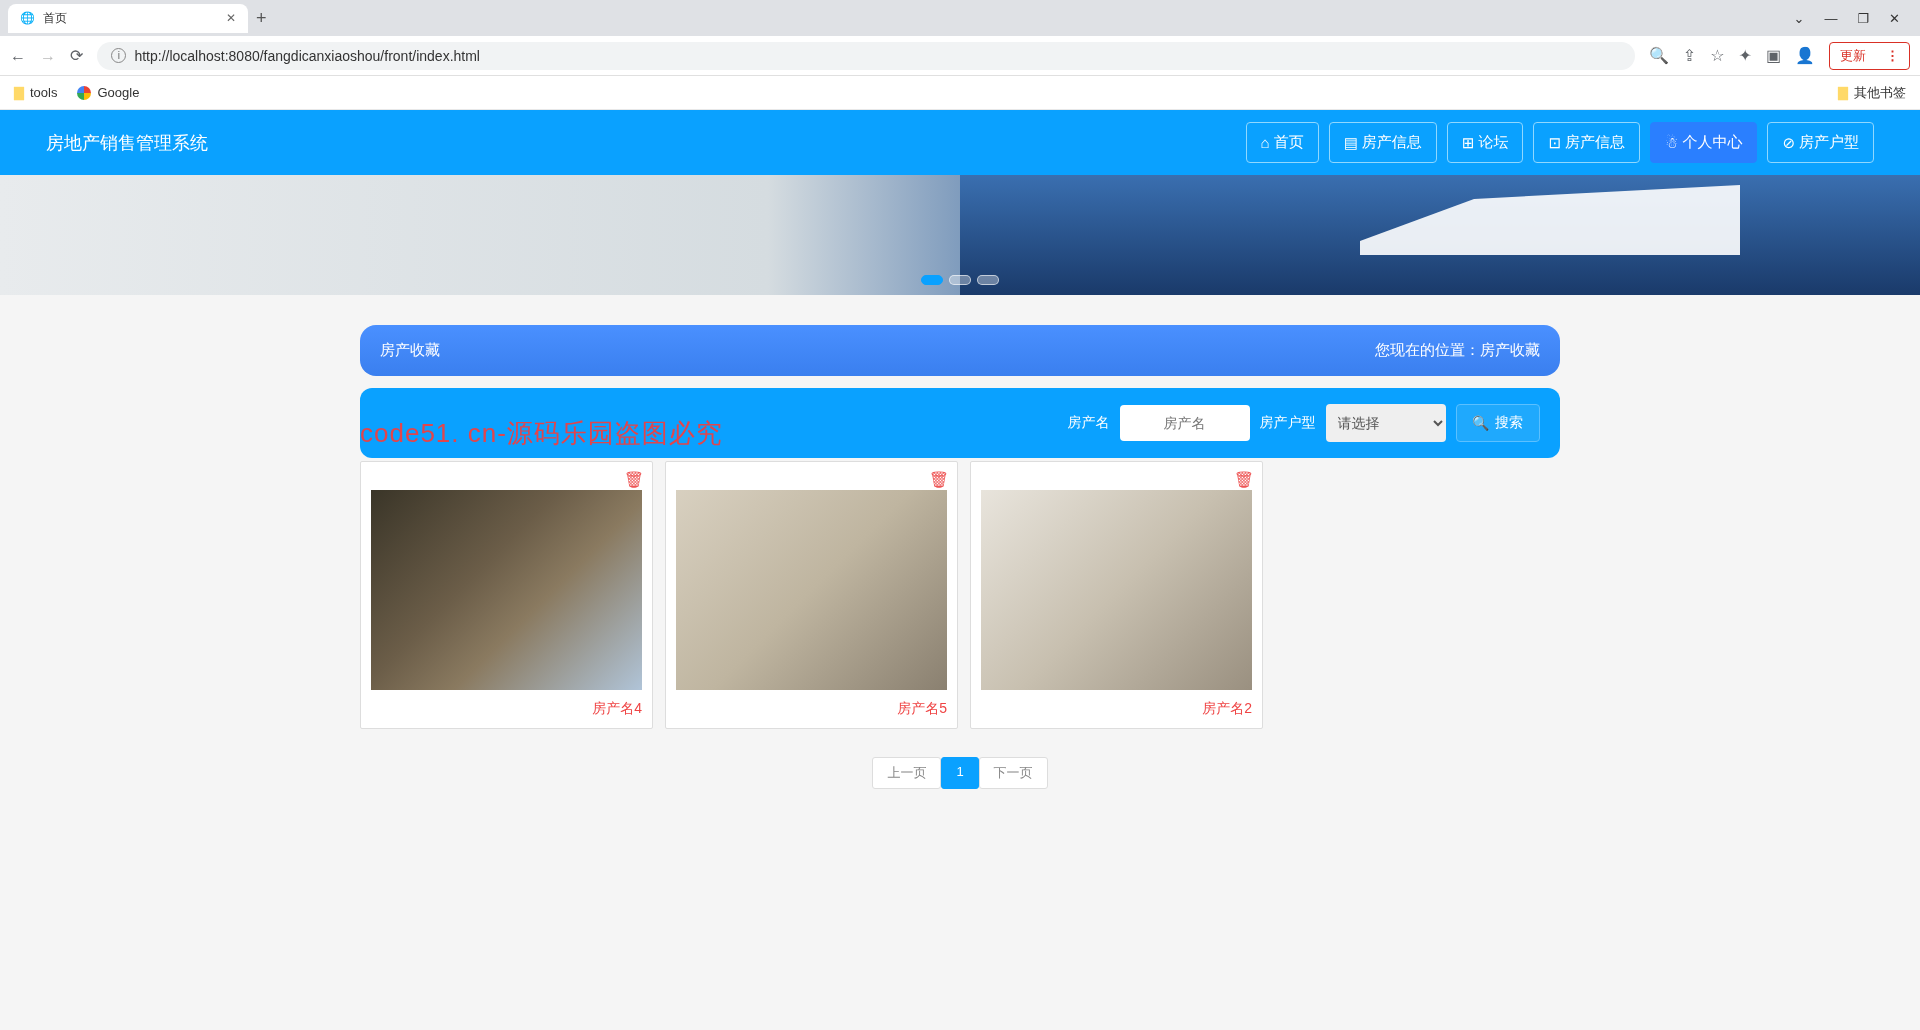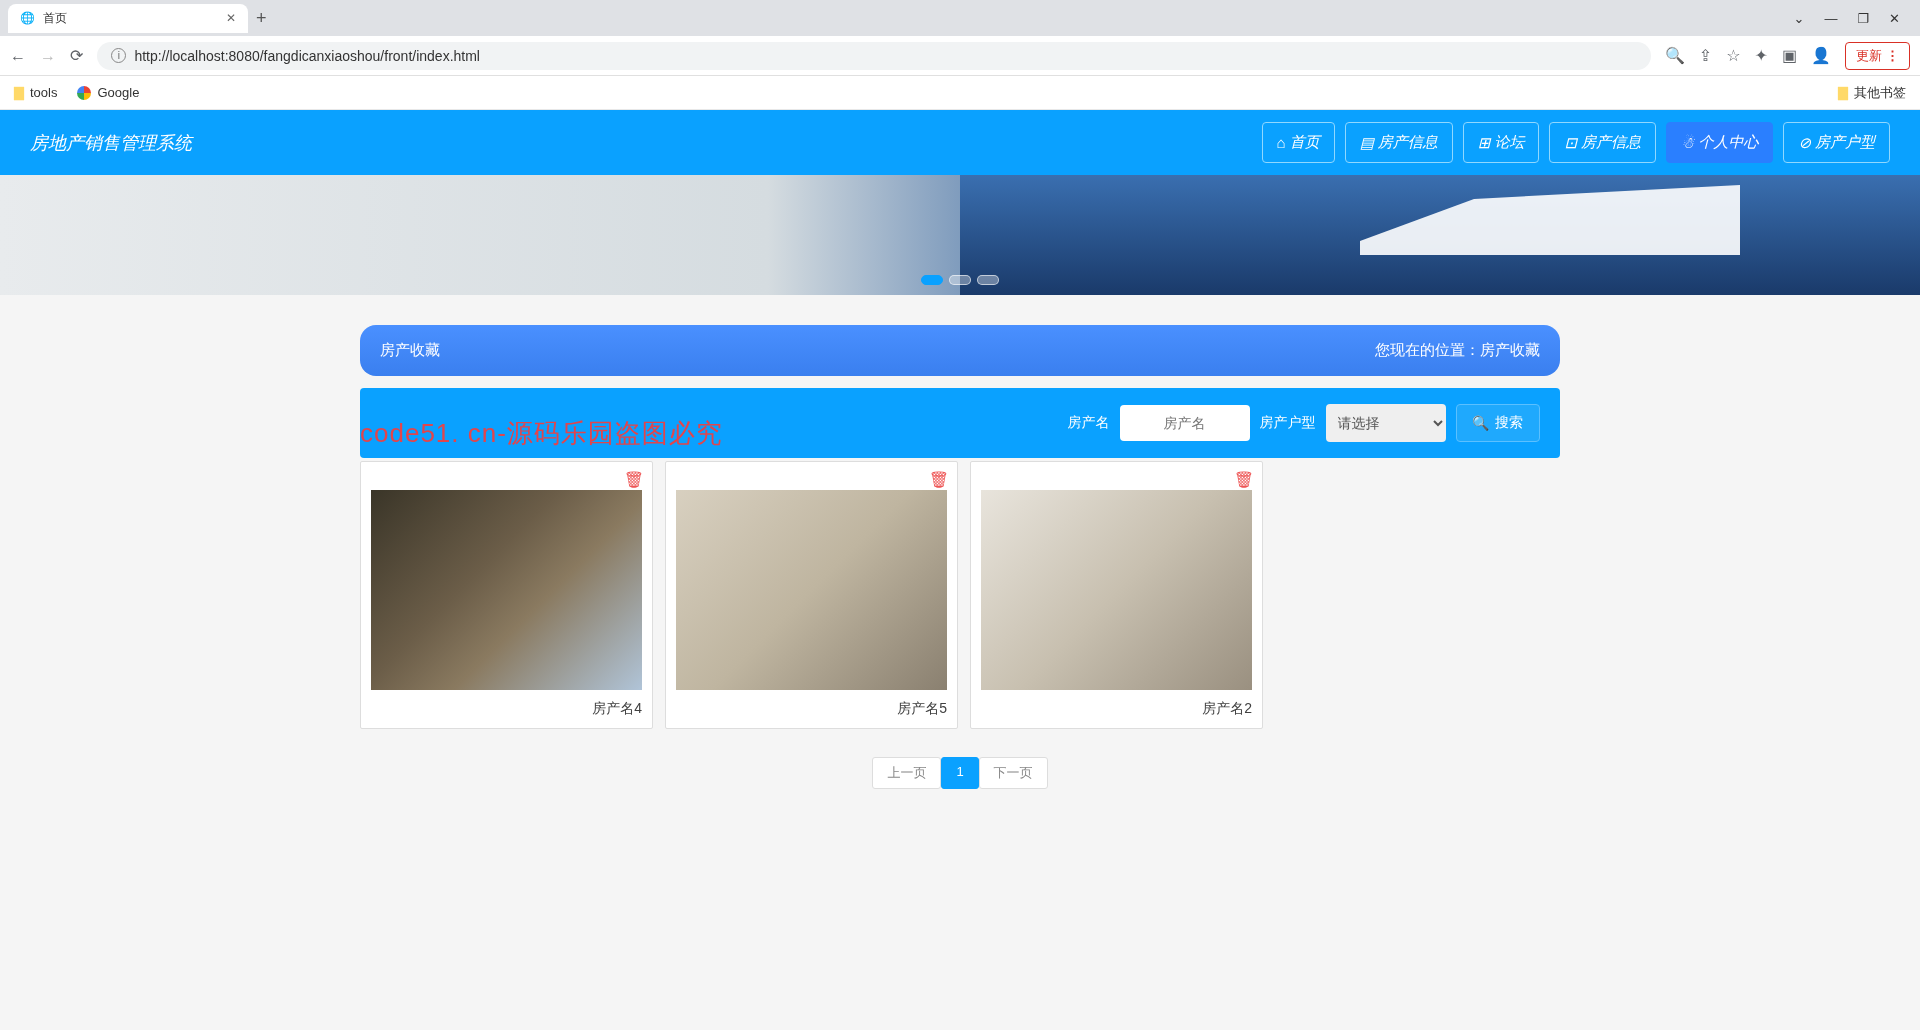--- a/index.html
+++ b/index.html
@@ -14,62 +14,62 @@
 .new-tab { margin-left: 8px; color: #555; font-size: 18px; cursor: pointer; }
 .win-controls { margin-left: auto; display: flex; gap: 20px; padding-right: 12px; color: #333; }
 .win-controls span { cursor: pointer; font-size: 13px; }
 
 .addr-bar { display: flex; align-items: center; height: 40px; padding: 0 10px; gap: 14px; background: #fff; border-bottom: 1px solid #e0e0e0; }
 .addr-bar .nav-ico { color: #606368; font-size: 16px; cursor: pointer; }
 .addr-bar .nav-ico.disabled { color: #bbb; }
 .url-box { flex: 1; display: flex; align-items: center; gap: 8px; background: #f1f3f4; border-radius: 20px; padding: 6px 14px; font-size: 14px; color: #333; }
 .url-box .info { border: 1px solid #888; border-radius: 50%; width: 15px; height: 15px; display: inline-flex; align-items: center; justify-content: center; font-size: 10px; color: #666; }
 .addr-right { display: flex; align-items: center; gap: 14px; color: #5f6368; }
-.update-btn { border: 1px solid #d93025; color: #d93025; border-radius: 4px; padding: 4px 10px; font-size: 13px; display: flex; align-items: center; gap: 4px; }
+.update-btn { border: 1px solid #d93025; color: #d93025; border-radius: 4px; padding: 4px 10px; font-size: 13px; display: flex; align-items: center; gap: 20px; }
 .update-btn .dots { font-weight: bold; }
 
 .bookmarks { display: flex; align-items: center; height: 34px; padding: 0 14px; gap: 20px; font-size: 13px; background: #fff; border-bottom: 1px solid #e8e8e8; }
 .bm { display: flex; align-items: center; gap: 6px; color: #333; cursor: pointer; }
 .bm .folder { color: #ffd968; }
 .bm.right { margin-left: auto; }
 .gicon { width: 14px; height: 14px; background: conic-gradient(#ea4335 0 90deg,#fbbc05 90deg 180deg,#34a853 180deg 270deg,#4285f4 270deg 360deg); border-radius: 50%; }
 
 
-.navbar { background: #0aa1ff; display: flex; align-items: center; padding: 12px 30px; color: #fff; font-style: italic; }
+.navbar { background: #0aa1ff; display: flex; align-items: center; padding: 12px 46px; color: #fff; }
 .brand { font-size: 18px; font-weight: 500; }
 .nav-links { margin-left: auto; display: flex; gap: 10px; }
 .nav-btn { border: 1px solid #90d8ff; background: #0aa1ff; color: #fff; padding: 10px 14px; font-size: 15px; border-radius: 4px; cursor: pointer; display: flex; align-items: center; gap: 4px; }
 .nav-btn.active { background: #2a7fff; border-color: #2a7fff; }
 
 .banner { height: 120px; background: linear-gradient(to right, #e8ebed 0%, #d5dce0 40%, #2a5c9a 60%, #1a4a8a 100%); position: relative; overflow: hidden; }
 .banner::before { content: ""; position: absolute; right: 0; top: 0; width: 50%; height: 100%; background: linear-gradient(to bottom, #3a6fb0 0%, #1a3a6a 100%); }
 .banner::after { content: ""; position: absolute; right: 180px; top: 10px; width: 380px; height: 70px; background: #fff; clip-path: polygon(0 80%, 30% 20%, 100% 0, 100% 100%, 0 100%); opacity: 0.9; }
 .dots-ind { position: absolute; bottom: 10px; left: 50%; transform: translateX(-50%); display: flex; gap: 6px; z-index: 2; }
 .dot { width: 22px; height: 10px; border-radius: 5px; background: rgba(255,255,255,0.35); border: 1px solid rgba(255,255,255,0.6); }
 .dot.on { background: #0aa1ff; border-color: #0aa1ff; }
 
 .container { width: 1200px; margin: 30px auto 0; }
 .crumb { background: linear-gradient(#4a90ff, #3a7fef); color: #fff; border-radius: 16px; padding: 16px 20px; display: flex; font-size: 15px; }
 .crumb .loc { margin-left: auto; }
 
-.search-bar { background: #0aa1ff; border-radius: 4px; margin-top: 12px; padding: 16px 20px; display: flex; align-items: center; justify-content: flex-end; gap: 10px; color: #fff; font-size: 14px; }
+.search-bar { background: #0aa1ff; border-radius: 12px; margin-top: 12px; padding: 16px 20px; display: flex; align-items: center; justify-content: flex-end; gap: 10px; color: #fff; font-size: 14px; }
 .search-bar input { width: 130px; padding: 10px; border: none; border-radius: 4px; text-align: center; font-size: 14px; color: #888; }
 .search-bar select { width: 120px; padding: 10px 8px; border: none; border-radius: 4px; font-size: 14px; color: #555; }
 .search-btn { background: #1fa9fd; border: 1px solid #5bc0ff; color: #fff; padding: 9px 16px; border-radius: 4px; font-size: 14px; cursor: pointer; display: flex; align-items: center; gap: 5px; }
 
 .watermark-red { text-align: left; color: #e2454c; font-size: 26px; font-weight: 400; margin-top: -42px; margin-bottom: 10px; letter-spacing: 1px; position: relative; z-index: 3; }
 
 .cards { display: flex; gap: 12px; margin-top: 10px; }
 .card { flex: 0 0 293px; background: #fff; border: 1px solid #ddd; border-radius: 2px; padding: 10px; position: relative; }
 .card .del { position: absolute; top: 8px; right: 8px; color: #e55; font-size: 16px; cursor: pointer; }
 .card .img { width: 100%; height: 200px; background: #888; margin-top: 18px; }
 .card .img.r1 { background: linear-gradient(135deg,#3a3528,#6b5d48 40%,#8a7a60 60%,#b0c4d8); }
 .card .img.r2 { background: linear-gradient(135deg,#d8d0c0,#bfb5a0 50%,#8a8070); }
 .card .img.r3 { background: linear-gradient(135deg,#e8e4dc,#c8c0b0 50%,#9a9080); }
-.card .name { text-align: right; font-size: 14px; color: #404040; margin-top: 10px; }
+.card .name { text-align: right; font-size: 14px; color: #ef4444; margin-top: 10px; }
 
 .pager { display: flex; justify-content: center; margin: 28px 0; }
 .pg { border: 1px solid #ddd; background: #fff; color: #888; padding: 6px 14px; border-radius: 3px; font-size: 13px; cursor: pointer; }
 .pg.num { background: #0aa1ff; color: #fff; border-color: #0aa1ff; }
 </style>
 </head>
 <body>
 
 <div class="browser-chrome">
   <div class="tab-bar">

